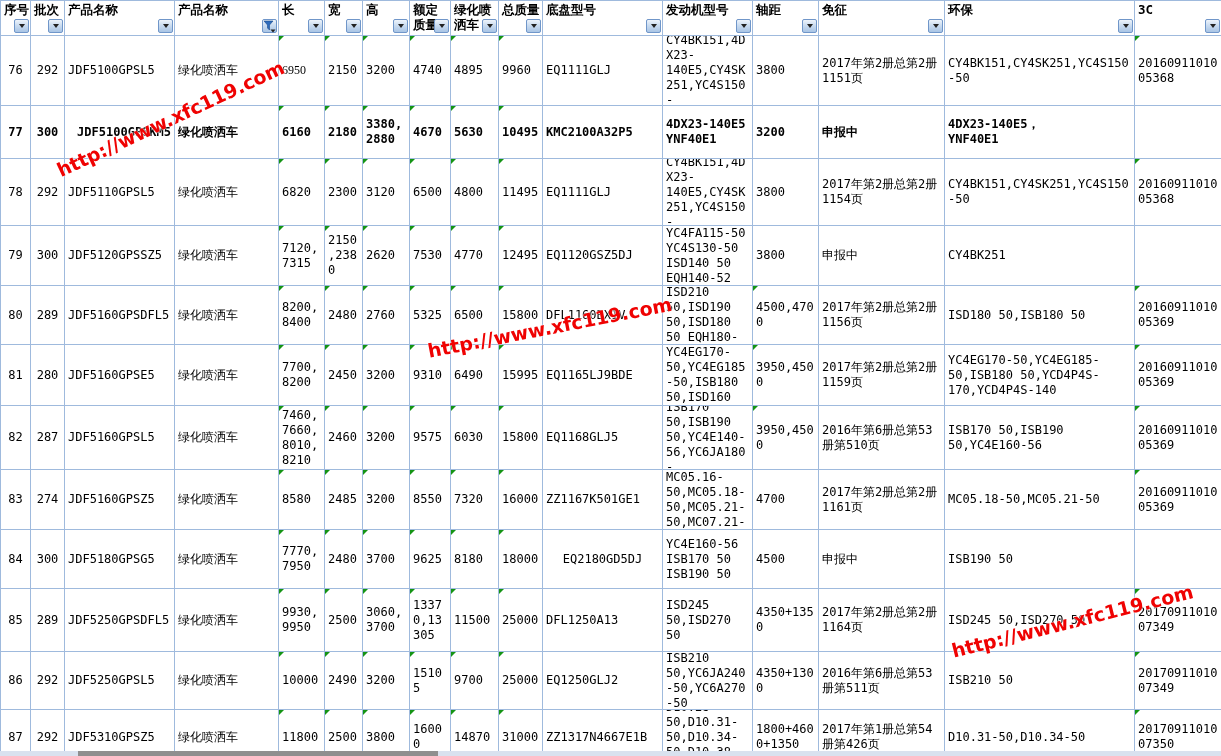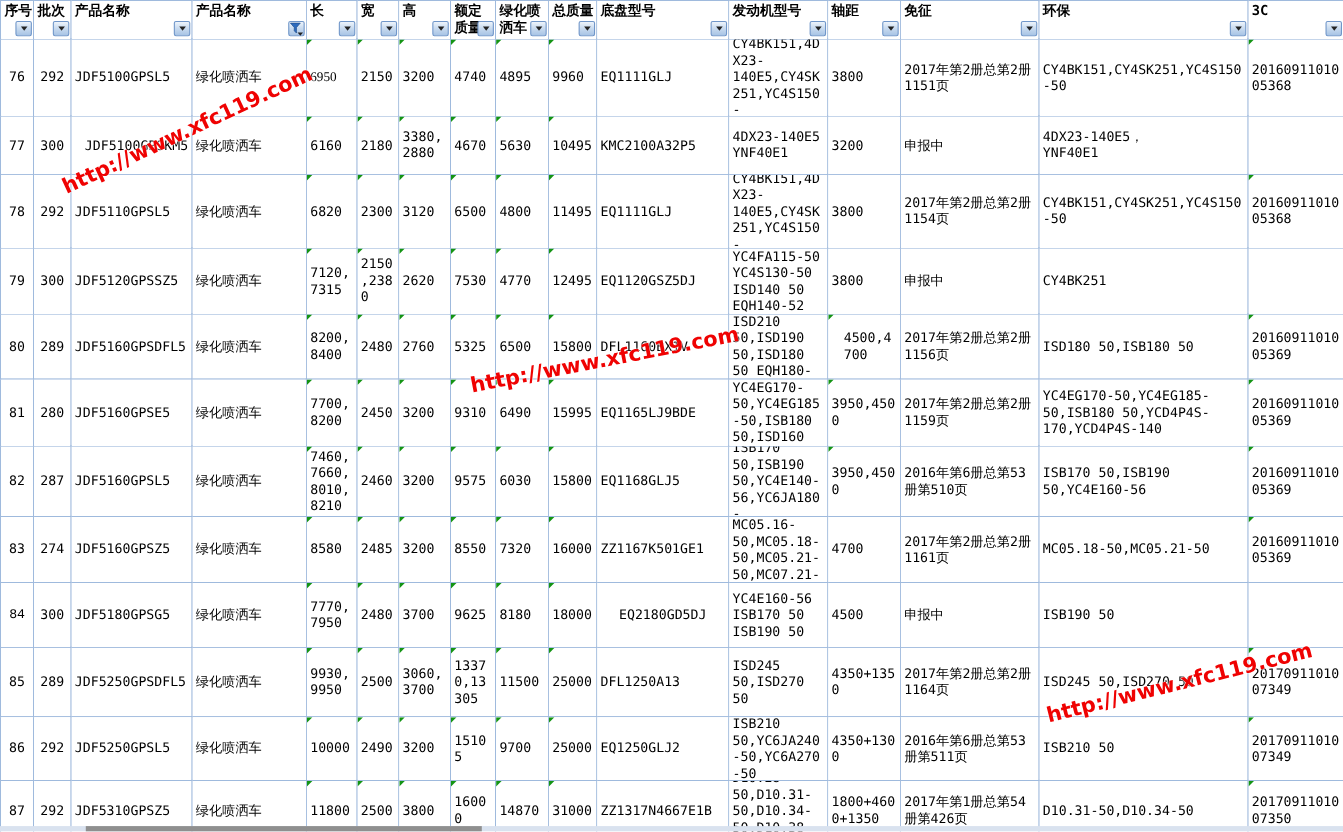--- a/index.html
+++ b/index.html
@@ -225,21 +225,21 @@
             <div class="cv" style="height: 69px;">
               <span>CY4BK151,CY4SK251,YC4S150-50</span>
             </div>
           </td>
           <td class="flag">
             <div class="cv" style="height: 69px;">
               <span>2016091101005368</span>
             </div>
           </td>
         </tr>
-        <tr style="height: 52px;">
+        <tr style="height: 52px; font-weight: bold;">
           <td class="ctr">
             <div class="cv" style="height: 52px;">
               <span>77</span>
             </div>
           </td>
           <td class="ctr">
             <div class="cv" style="height: 52px;">
               <span>300</span>
             </div>
           </td>
@@ -538,21 +538,21 @@
             <div class="cv" style="height: 58px;">
               <span>DFL1160BX1V</span>
             </div>
           </td>
           <td>
             <div class="cv" style="height: 58px;">
               <span>ISD210 50,ISD190 50,ISD180 50 EQH180-</span>
             </div>
           </td>
           <td class="flag">
-            <div class="cv" style="height: 58px; margin-left: 11px;">
+            <div class="cv" style="height: 58px;">
               <span>4500,4700</span>
             </div>
           </td>
           <td>
             <div class="cv" style="height: 58px;">
               <span>2017年第2册总第2册1156页</span>
             </div>
           </td>
           <td>
             <div class="cv" style="height: 58px;">
@@ -806,21 +806,21 @@
             </div>
           </td>
           <td class="flag">
             <div class="cv" style="height: 59px;">
               <span>2016091101005369</span>
             </div>
           </td>
         </tr>
         <tr style="height: 58px;">
           <td class="ctr">
-            <div class="cv" style="height: 58px; font-family: Liberation Mono, monospace;">
+            <div class="cv" style="height: 58px;">
               <span>84</span>
             </div>
           </td>
           <td class="ctr">
             <div class="cv" style="height: 58px;">
               <span>300</span>
             </div>
           </td>
           <td>
             <div class="cv" style="height: 58px;">

